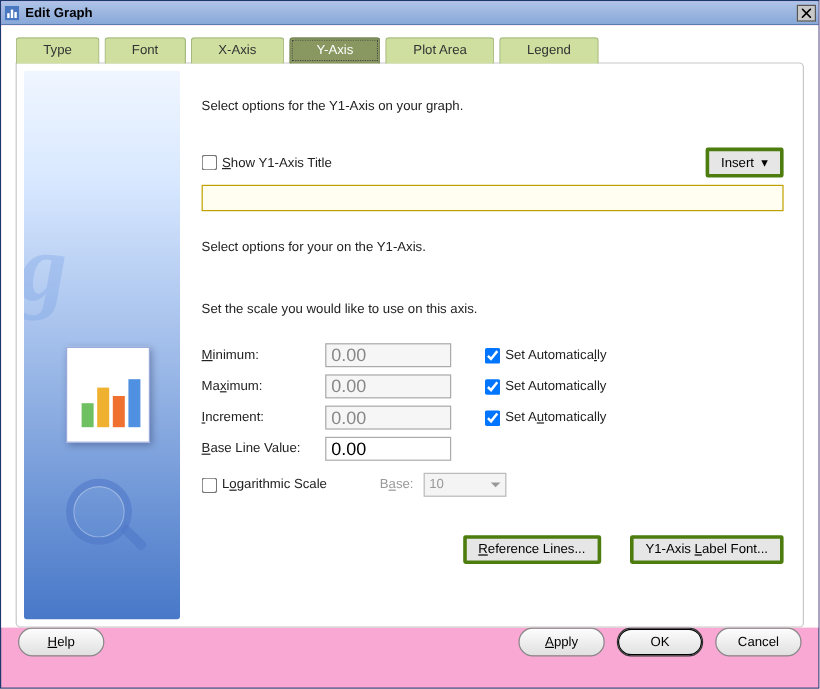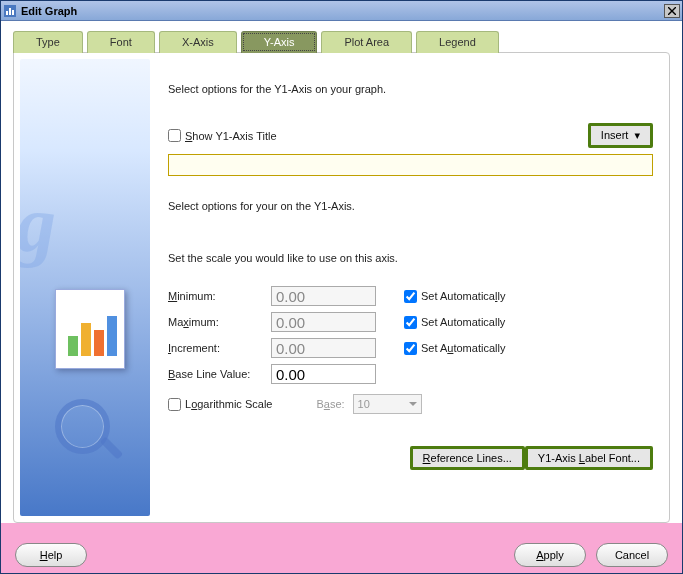--- a/index.html
+++ b/index.html
@@ -209,25 +209,25 @@
     background:#f4f4f4;
     color:#999;
     display:flex; align-items:center; padding:0 4px;
     position:relative;
   }
   .base-select-label { color:#999; }
   .base-select::after {
     content:''; position:absolute; right:4px; top:7px;
     border:4px solid transparent; border-top-color:#999;
   }
-  .buttons-row-inpanel { display:flex; gap:0; justify-content:flex-end; margin-top:26px; }
+  .buttons-row-inpanel { display:flex; gap:24px; justify-content:flex-end; margin-top:26px; }
   .bottom-bar {
     height: 50px;
     display:flex;
-    align-items:flex-end;
+    align-items:flex-start;
     padding: 0 14px 6px 14px;
     gap: 10px;
   }
   .bottom-bar .grow { flex:1; }
   .pill-btn {
     min-width: 72px;
     height: 24px;
     border: 1px solid #888;
     border-radius: 12px;
     background: linear-gradient(to bottom, #fdfdfd, #e0e0e0);
@@ -362,16 +362,17 @@
         </div>
 
       </div>
     </div>
   </div>
 
   <div class="bottom-bar">
     <button class="pill-btn"><span class="underline-key">H</span>elp</button>
     <div class="grow"></div>
     <button class="pill-btn"><span class="underline-key">A</span>pply</button>
+    <button class="pill-btn default">OK</button>
     <button class="pill-btn">Cancel</button>
   </div>
 
 </div>
 
 </body></html>

